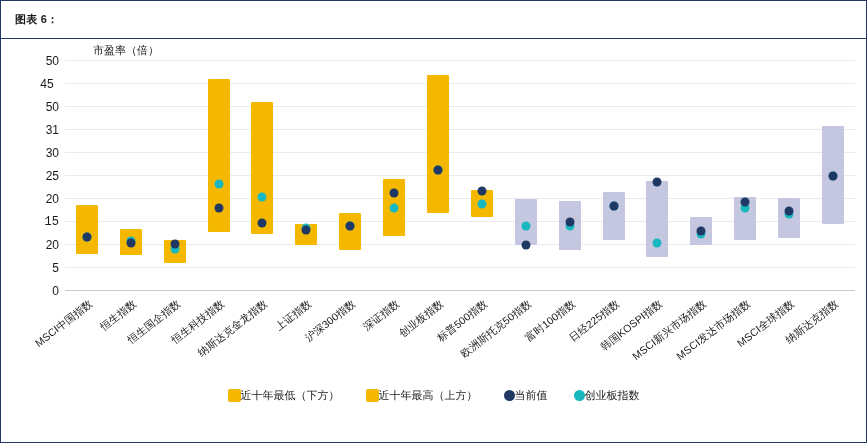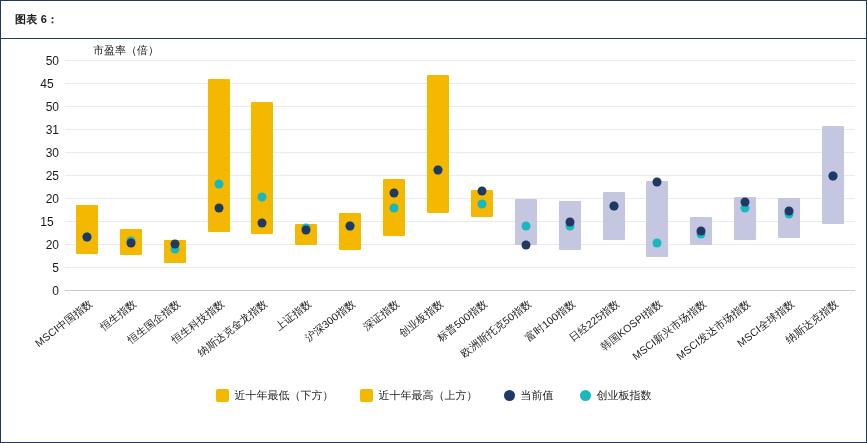--- a/index.html
+++ b/index.html
@@ -44,21 +44,21 @@
   }
   .footer-text{
     font-size:10px;color:#1a1a1a;white-space:nowrap;
   }
   
   .legend{
     position:absolute;left:0;right:0;bottom:34px;height:26px;
     display:flex;align-items:center;justify-content:center;
     gap:26px;
   }
-  .legend-item{display:flex;align-items:center;gap:6px;}
+  .legend-item{display:flex;align-items:center;}
   .legend-swatch{width:13px;height:13px;border-radius:2px;}
   .legend-dot{width:11px;height:11px;border-radius:50%;}
   .legend-label{font-size:11px;color:#1a1a1a;white-space:nowrap;}
   
   .plot-wrap{
     position:absolute;left:0;top:38px;right:0;bottom:60px;
   }
   .y-axis-title{
     position:absolute;left:92px;top:4px;
     font-size:11px;color:#1a1a1a;
@@ -118,21 +118,21 @@
   <div class="plot-wrap">
     <div class="y-axis-title">市盈率（倍）</div>
     <div class="chart" id="chart">
         <div class="gridline" style="bottom: 0%;"></div>
         <div class="ytick" style="bottom: 0%; position: absolute; right: auto; left: -30px; width: 24px; text-align: right; transform: translateY(50%);">0</div>
         <div class="gridline" style="bottom: 10%;"></div>
         <div class="ytick" style="bottom: 10%; position: absolute; right: auto; left: -30px; width: 24px; text-align: right; transform: translateY(50%);">5</div>
         <div class="gridline" style="bottom: 20%;"></div>
         <div class="ytick" style="bottom: 20%; position: absolute; right: auto; left: -30px; width: 24px; text-align: right; transform: translateY(50%);">20</div>
         <div class="gridline" style="bottom: 30%;"></div>
-        <div class="ytick" style="bottom: 30%; position: absolute; right: auto; left: -30px; width: 24px; text-align: center; transform: translateY(50%);">15</div>
+        <div class="ytick" style="bottom: 30%; position: absolute; right: auto; left: -30px; width: 24px; text-align: right; transform: translateY(50%); font-family: Liberation Mono, monospace;">15</div>
         <div class="gridline" style="bottom: 40%;"></div>
         <div class="ytick" style="bottom: 40%; position: absolute; right: auto; left: -30px; width: 24px; text-align: right; transform: translateY(50%);">20</div>
         <div class="gridline" style="bottom: 50%;"></div>
         <div class="ytick" style="bottom: 50%; position: absolute; right: auto; left: -30px; width: 24px; text-align: right; transform: translateY(50%);">25</div>
         <div class="gridline" style="bottom: 60%;"></div>
         <div class="ytick" style="bottom: 60%; position: absolute; right: auto; left: -30px; width: 24px; text-align: right; transform: translateY(50%);">30</div>
         <div class="gridline" style="bottom: 70%;"></div>
         <div class="ytick" style="bottom: 70%; position: absolute; right: auto; left: -30px; width: 24px; text-align: right; transform: translateY(50%);">31</div>
         <div class="gridline" style="bottom: 80%;"></div>
         <div class="ytick" style="bottom: 80%; position: absolute; right: auto; left: -30px; width: 24px; text-align: right; transform: translateY(50%);">50</div>

